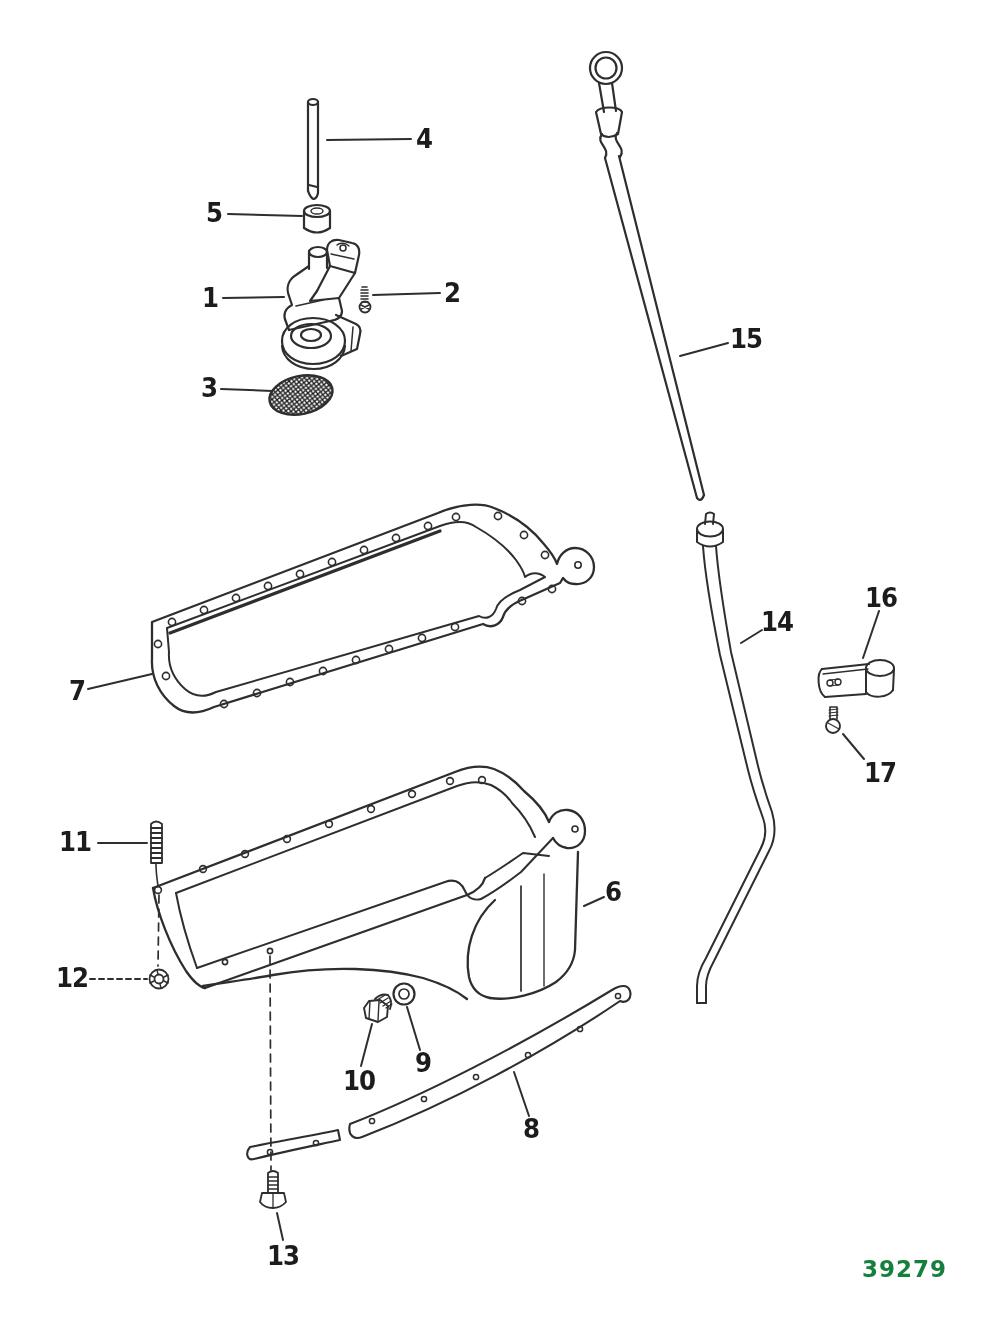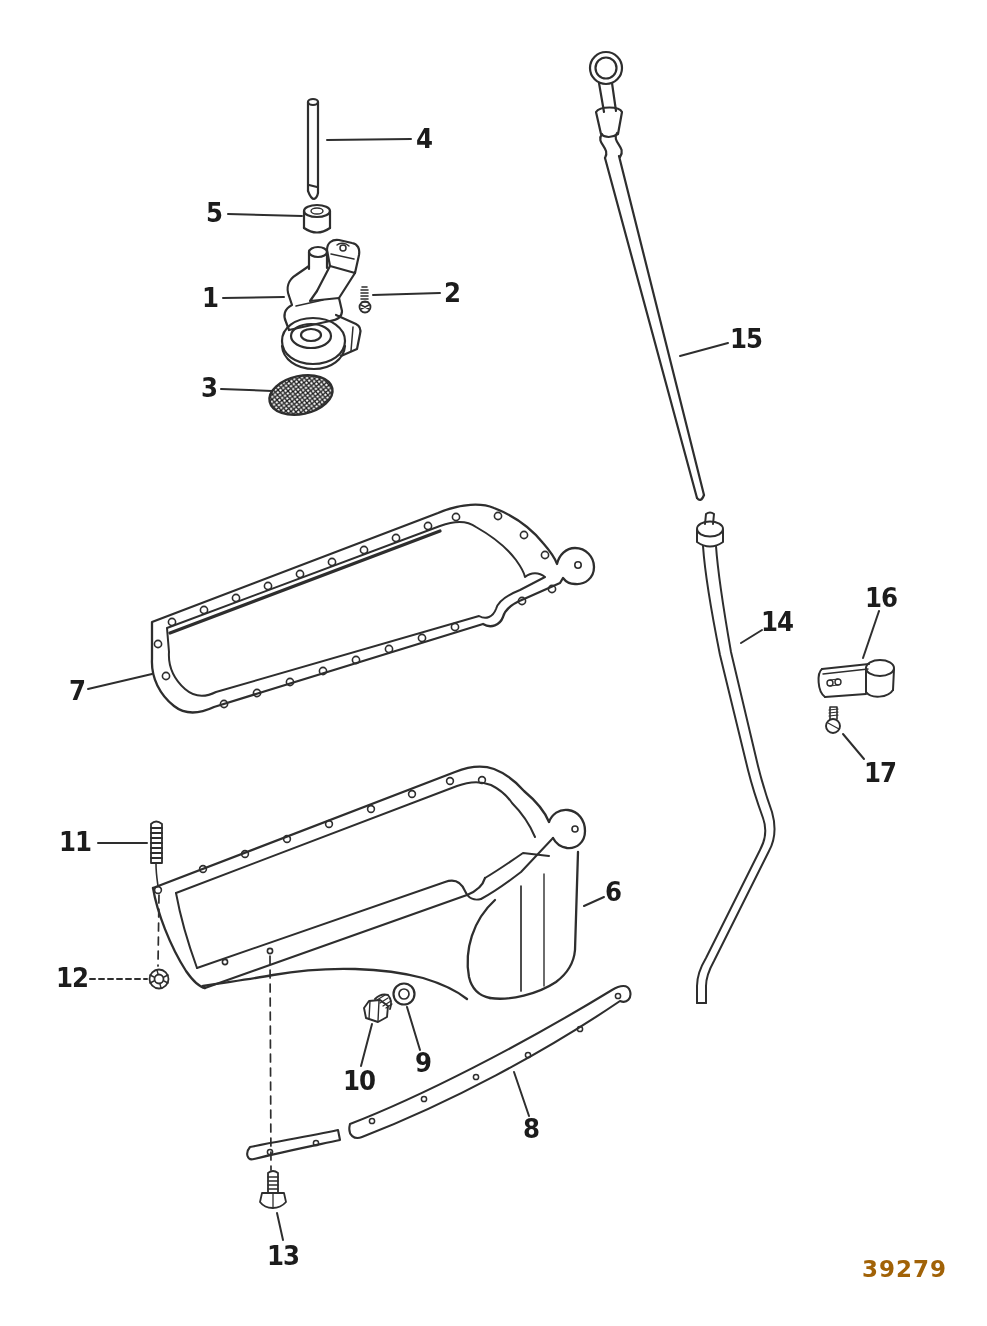--- a/index.html
+++ b/index.html
@@ -23,21 +23,21 @@
     user-select:none;
     white-space:nowrap;
   }
   .drawing-number{
     position:absolute;
     right:40px;bottom:44px;
     font-family:"DejaVu Sans",sans-serif;
     font-weight:bold;
     font-size:23px;
     letter-spacing:1px;
-    color:#a16207;
+    color:#15803d;
   }
 </style>
 </head>
 <body>
 
 <div class="stage">
 
   <svg width="987" height="1326" viewBox="0 0 987 1326">
     <defs>
       <pattern id="mesh" width="5" height="5" patternUnits="userSpaceOnUse" patternTransform="rotate(18)">

